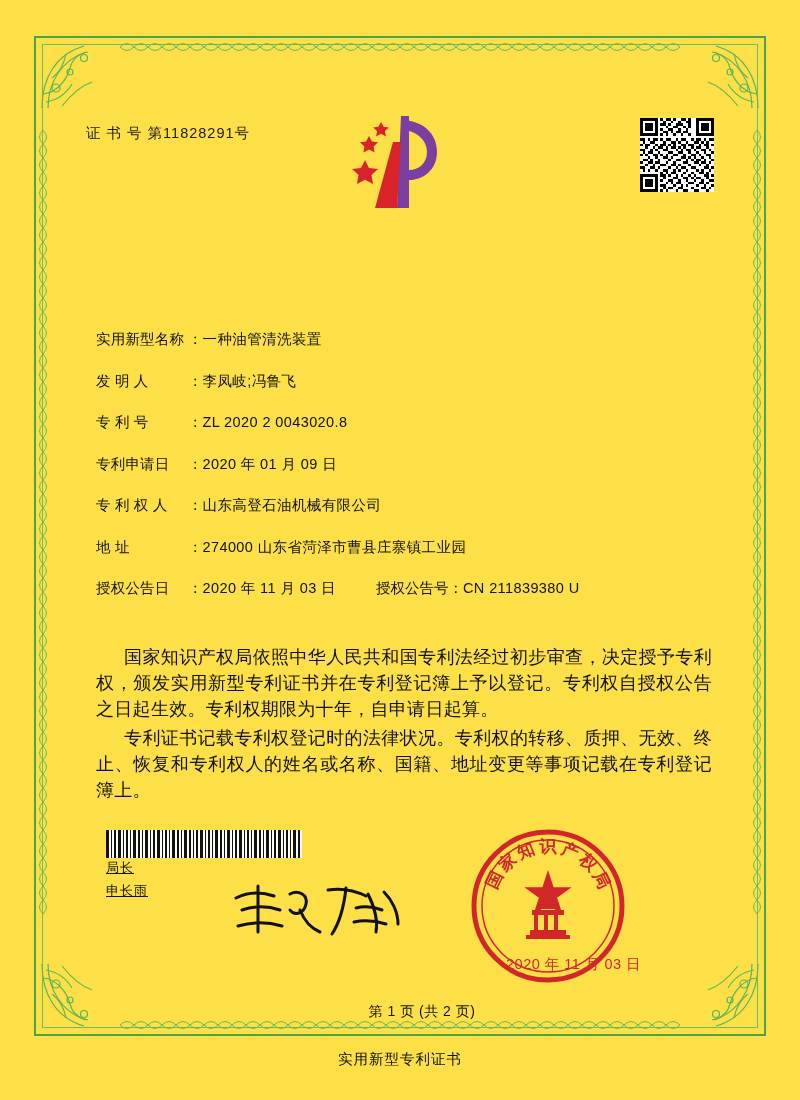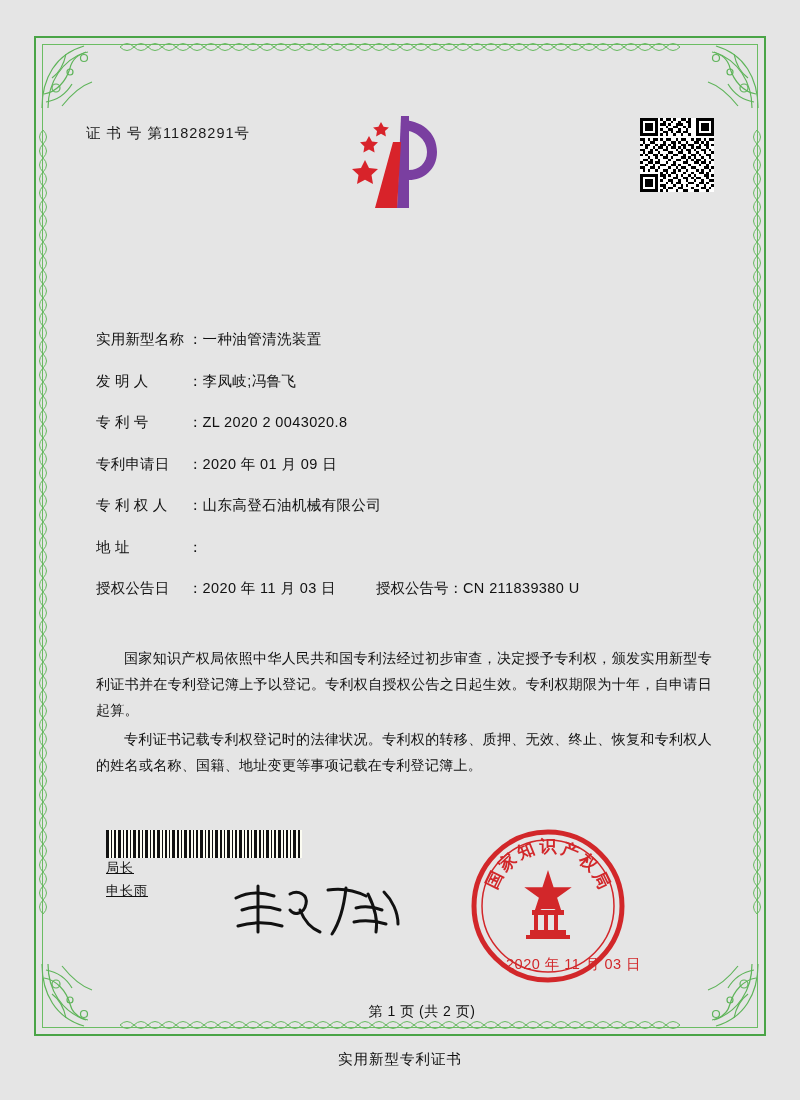--- a/index.html
+++ b/index.html
@@ -12,21 +12,21 @@
     background: #fdfdf3;
     font-family: "Liberation Sans", sans-serif;
     color: #111;
     overflow: hidden;
     position: relative;
   }
 
   .page {
     position: absolute;
     inset: 0;
-    background: #e5e5e5;
+    background: #fde047;
   }
 
   
   .border-outer {
     position: absolute;
     left: 34px;
     top: 36px;
     width: 732px;
     height: 1000px;
     border: 2px solid #4aa447;
@@ -140,24 +140,25 @@
     flex: 0 0 auto;
   }
   .second-colon { flex: 0 0 12px; }
 
   
   .paragraphs {
     position: absolute;
     left: 96px;
     top: 645px;
     width: 616px;
-    font-size: 14px;
+    font-size: 18px;
     line-height: 26px;
     text-align: justify;
     color: #111;
+    font-family: Liberation Mono, monospace;
   }
   .paragraphs p {
     margin: 0 0 3px 0;
     text-indent: 28px;
     letter-spacing: 0.3px;
   }
 
   
   .barcode {
     position: absolute;
@@ -588,20 +589,21 @@
 
     <div class="field-row">
       <span class="field-label">专 利 权 人</span>
       <span class="field-colon">：</span>
       <span class="field-value">山东高登石油机械有限公司</span>
     </div>
 
     <div class="field-row">
       <span class="field-label">地        址</span>
       <span class="field-colon">：</span>
+      <span class="field-value">274000  山东省菏泽市曹县庄寨镇工业园</span>
     </div>
 
     <div class="field-row two-col">
       <span class="field-label">授权公告日</span>
       <span class="field-colon">：</span>
       <span class="field-value">2020 年 11 月 03 日</span>
       <span class="second-label">授权公告号</span>
       <span class="second-colon">：</span>
       <span class="field-value">CN 211839380 U</span>
     </div>

